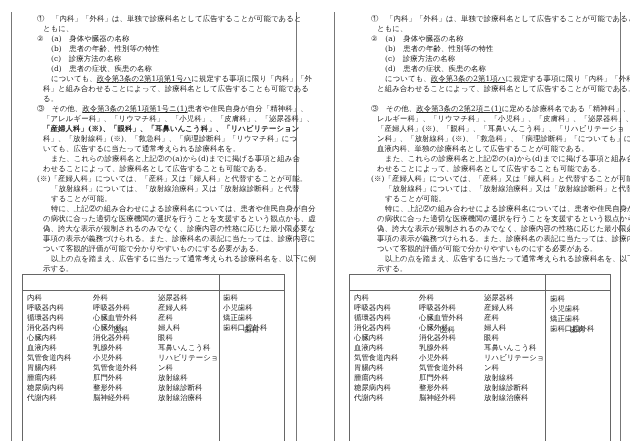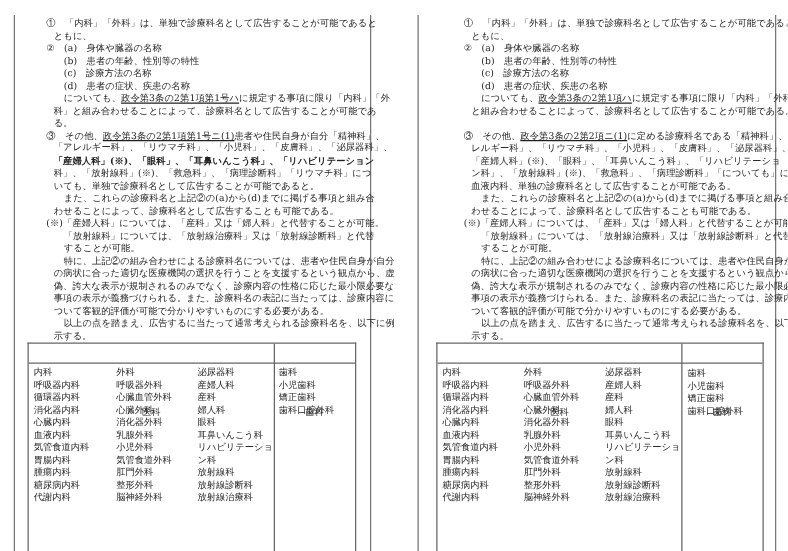--- a/index.html
+++ b/index.html
@@ -23,27 +23,27 @@
 
 <div class="page p-left">
   <div class="content" id="content-0">
       <div class="line" style="left: 25px; top: 2px;">①　「内科」「外科」は、単独で診療科名として広告することが可能であると</div>
       <div class="line" style="left: 31px; top: 12px;">ともに、</div>
       <div class="line" style="left: 25px; top: 22px;">②　(a)　身体や臓器の名称</div>
       <div class="line" style="left: 39px; top: 32px;">(b)　患者の年齢、性別等の特性</div>
       <div class="line" style="left: 39px; top: 42px;">(c)　診療方法の名称</div>
       <div class="line" style="left: 39px; top: 52px;">(d)　患者の症状、疾患の名称</div>
       <div class="line" style="left: 39px; top: 62px;"><span>についても、</span><span class="u">政令第3条の2第1項第1号ハ</span><span>に規定する事項に限り「内科」「外</span></div>
-      <div class="line" style="left: 31px; top: 72px;">科」と組み合わせることによって、診療科名として広告することが可能であ</div>
+      <div class="line" style="left: 31px; top: 72px;">科」と組み合わせることによって、診療科名として広告することも可能である</div>
       <div class="line" style="left: 31px; top: 82px;">る。</div>
       <div class="line" style="left: 25px; top: 92px;"><span>③　その他、</span><span class="u">政令第3条の2第1項第1号ニ(1)</span><span>患者や住民自身が自分「精神科」、</span></div>
       <div class="line" style="left: 31px; top: 102px; font-family: Liberation Mono, monospace;">「アレルギー科」、「リウマチ科」、「小児科」、「皮膚科」、「泌尿器科」、</div>
       <div class="line" style="left: 31px; top: 112px; font-weight: bold;">「産婦人科」(※)、「眼科」、「耳鼻いんこう科」、「リハビリテーション</div>
       <div class="line" style="left: 31px; top: 122px;">科」、「放射線科」(※)、「救急科」、「病理診断科」「リウマチ科」につ</div>
-      <div class="line" style="left: 31px; top: 132px;">いても、単独で診療科名として広告することが可能であると。</div>
+      <div class="line" style="left: 31px; top: 132px;">いても、広告するに当たって通常考えられる診療科名を。</div>
       <div class="line" style="left: 39px; top: 142px;">また、これらの診療科名と上記②の(a)から(d)までに掲げる事項と組み合</div>
       <div class="line" style="left: 31px; top: 152px;">わせることによって、診療科名として広告することも可能である。</div>
       <div class="line" style="left: 25px; top: 162px;">(※)「産婦人科」については、「産科」又は「婦人科」と代替することが可能。</div>
       <div class="line" style="left: 39px; top: 172px;">「放射線科」については、「放射線治療科」又は「放射線診断科」と代替</div>
       <div class="line" style="left: 39px; top: 182px;">することが可能。</div>
       <div class="line" style="left: 39px; top: 192px;">特に、上記②の組み合わせによる診療科名については、患者や住民自身が自分</div>
       <div class="line" style="left: 31px; top: 202px;">の病状に合った適切な医療機関の選択を行うことを支援するという観点から、虚</div>
       <div class="line" style="left: 31px; top: 212px;">偽、誇大な表示が規制されるのみでなく、診療内容の性格に応じた最小限必要な</div>
       <div class="line" style="left: 31px; top: 222px;">事項の表示が義務づけられる。また、診療科名の表記に当たっては、診療内容に</div>
       <div class="line" style="left: 31px; top: 232px;">ついて客観的評価が可能で分かりやすいものにする必要がある。</div>

